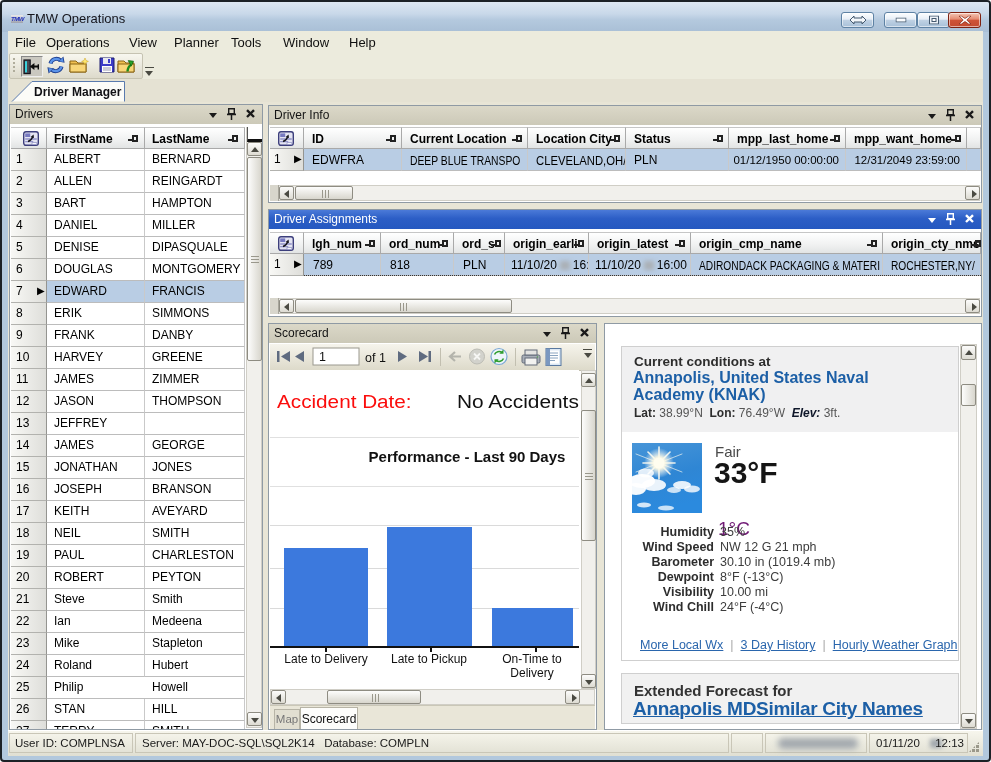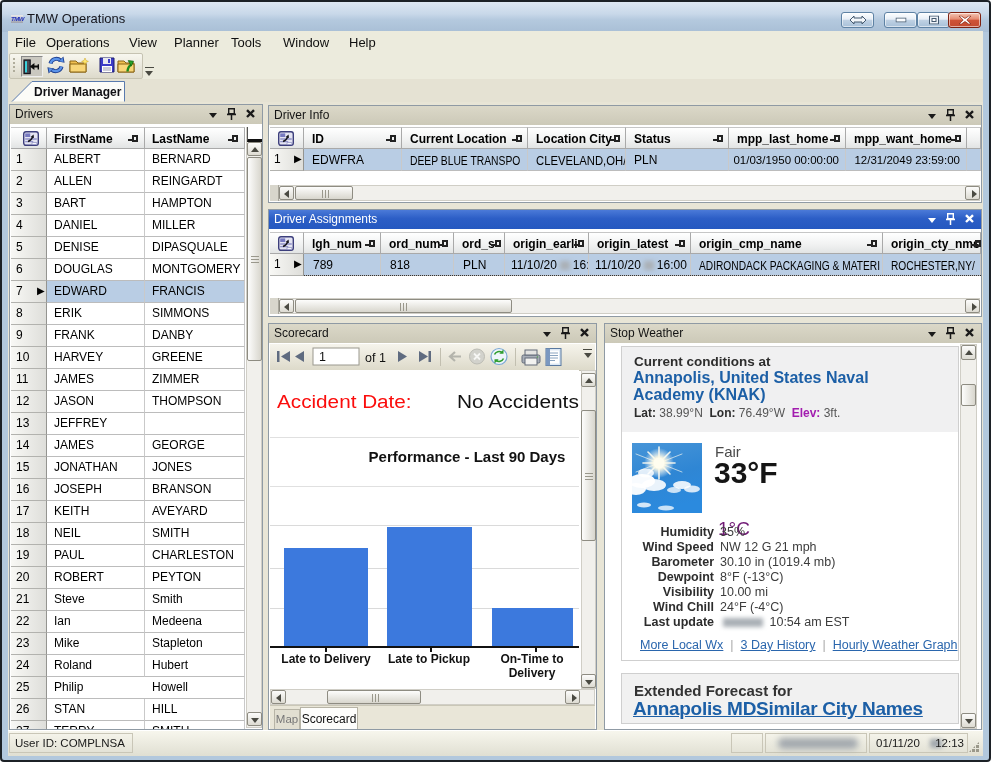--- a/index.html
+++ b/index.html
@@ -53,21 +53,21 @@
   border-radius:2px;box-sizing:border-box;}
 .sbthumb{position:absolute;background:linear-gradient(90deg,#fdfdfc,#d8d6cd);border:1px solid #8e8c82;
   border-radius:2px;box-sizing:border-box;}
 .sbthumb.h{background:linear-gradient(180deg,#fdfdfc,#d8d6cd);}
 .arr{position:absolute;width:0;height:0;}
 .wrow{position:absolute;left:0;width:330px;height:15px;font-size:12.5px;}
 .wl{position:absolute;left:0;width:92px;text-align:right;font-weight:bold;color:#2d2d2d;}
 .wv{position:absolute;left:98px;color:#3c3c3c;white-space:nowrap;}
 .wlink{color:#2a66ad;text-decoration:underline;}
 
-.blbl{position:absolute;width:0;font-size:12px;font-weight:bold;color:#111;white-space:nowrap;text-align:center;}
+.blbl{position:absolute;width:0;font-size:12px;font-weight:normal;color:#111;white-space:nowrap;text-align:center;}
 .blbl{transform:translateX(-50%);width:100px;line-height:14px;}
 
 .blr{display:inline-block;width:10px;height:9px;background:#aab0b6;filter:blur(2px);margin:0 3px;vertical-align:middle;}
 
 .pinspot{position:absolute;width:12px;height:9px;}
 .pinspot::before{content:"";position:absolute;left:0;top:4px;width:4px;height:2px;background:#222;}
 .pinspot::after{content:"";position:absolute;left:4px;top:0px;width:6px;height:7px;border:2px solid #222;background:transparent;box-sizing:border-box;}
 .t-arr{position:absolute;top:8px;width:0;height:0;border-left:4px solid transparent;border-right:4px solid transparent;border-top:5px solid #1a1a1a;}
 .t-pin{position:absolute;top:3px;}
 .t-x{position:absolute;top:4px;}
@@ -221,21 +221,21 @@
     <div class="cell sel" style="left:133px;top:43px;width:126px;height:22px;">
         <span style="position:absolute;left:8px;top:5px;transform:scaleX(0.86);transform-origin:0 0;">DEEP BLUE TRANSPO</span>
       </div>
     <div class="cell sel" style="left:259px;top:43px;width:98px;height:22px;">
         <span style="position:absolute;left:8px;top:5px;transform:scaleX(0.94);transform-origin:0 0;">CLEVELAND,OH/</span>
       </div>
     <div class="cell sel" style="left:357px;top:43px;width:103px;height:22px;">
         <span style="position:absolute;left:8px;top:4px;">PLN</span>
       </div>
     <div class="cell sel" style="left:460px;top:43px;width:117px;height:22px;">
-        <span style="position:absolute;right:6px;top:5px;font-size:11.5px;">01/03/1950 00:00:00</span>
+        <span style="position:absolute;right:6px;top:5px;font-size:11.5px;">01/12/1950 00:00:00</span>
       </div>
     <div class="cell sel" style="left:577px;top:43px;width:121px;height:22px;">
         <span style="position:absolute;right:6px;top:5px;font-size:11.5px;">12/31/2049 23:59:00</span>
       </div>
     <div class="cell sel" style="left:698px;top:43px;width:14px;height:22px;"></div>
     <div class="sbtrack" style="left:1px;top:79px;width:710px;height:16px;"></div>
     <div style="position:absolute;left:1px;top:79px;width:8px;height:16px;background:#d8d6cc;border-right:1px solid #a8a69c;"></div>
     <div class="sbbtn" style="left:10px;top:80px;width:15px;height:14px;">
         <span class="arr" style="left:4px;top:3px;border-top:4px solid transparent;border-bottom:4px solid transparent;border-right:5px solid #4a4a42;"></span>
       </div>
@@ -702,32 +702,25 @@
       </div>
     <div class="sbbtn" style="left:296px;top:366px;width:15px;height:14px;">
         <span class="arr" style="left:6px;top:3px;border-top:4px solid transparent;border-bottom:4px solid transparent;border-left:5px solid #4a4a42;"></span>
       </div>
     <div id="sctabs" style="position:absolute;left:1px;top:381px;width:325px;height:24px;background:#e9e6d8;border-top:1px solid #cac7b7;">
       <div style="position:absolute;left:4px;top:3px;width:26px;height:21px;background:#e2dfd1;border:1px solid #b7b4a6;border-bottom:none;font-size:12px;color:#777;text-align:center;padding-top:3px;box-sizing:border-box;font-size:11.5px;">Map</div>
       <div style="position:absolute;left:30px;top:1px;width:58px;height:23px;background:#fdfdfb;border:1px solid #b7b4a6;border-bottom:none;font-size:12px;color:#111;text-align:center;padding-top:4px;box-sizing:border-box;">Scorecard</div>
     </div>
   </div>
   <div class="panel" id="p-weather" style="left:596px;top:292px;width:376px;height:405px;overflow:hidden;background:#fff;">
-    <div class="ptitle">Stop Weather<span class="t-arr" style="right:45px;"></span><svg class="t-pin" width="9" height="13" viewBox="0 0 9 13" style="right:26px;">
-          <path d="M1.7 0.7h5.6v5h-5.6z" fill="none" stroke-width="1.4"></path>
-          <path d="M0 6.4h9" stroke-width="1.7"></path>
-          <path d="M4.5 7v5" stroke-width="1.5"></path>
-        </svg><svg class="t-x" width="9" height="9" viewBox="0 0 9 9" style="right:7px;">
-          <path d="M1 1.2l7 6.8M8 1.2l-7 6.8" fill="none" stroke-width="2.4"></path>
-        </svg></div>
     <div id="wcard1" style="position:absolute;left:16px;top:22px;width:338px;height:315px;border:1px solid #cfcfcf;background:#fff;box-sizing:border-box;">
       <div style="position:absolute;left:0;top:0;width:100%;height:85px;background:#f0f0f1;box-sizing:border-box;"></div>
       <div style="position:absolute;left:12px;top:7px;font-size:13.5px;font-weight:bold;color:#2d2d2d;">Current conditions at</div>
       <div style="position:absolute;left:11px;top:22px;font-size:16px;font-weight:bold;color:#1c5fa6;line-height:17px;">Annapolis, United States Naval<br>Academy (KNAK)</div>
-      <div style="position:absolute;left:12px;top:59px;font-size:12px;color:#555;"><b style="color:#2d2d2d;">Lat:</b> 38.99°N&nbsp;&nbsp;<b style="color:#2d2d2d;">Lon:</b> 76.49°W&nbsp;&nbsp;<b style="color:#a21caf;">Elev:</b> 3ft.</div>
+      <div style="position:absolute;left:12px;top:59px;font-size:12px;color:#555;"><b style="color:#2d2d2d;">Lat:</b> 38.99°N&nbsp;&nbsp;<b style="color:#2d2d2d;">Lon:</b> 76.49°W&nbsp;&nbsp;<b style="color:#0f172a;font-style:italic;">Elev:</b> 3ft.</div>
       <svg width="70" height="70" viewBox="0 0 70 70" style="position:absolute;left:10px;top:96px;">
         <defs>
           <linearGradient id="sky" x1="0" y1="0" x2="0.25" y2="1">
               <stop offset="0" stop-color="#4795d8"></stop>
               <stop offset="0.55" stop-color="#2f86d4"></stop>
               <stop offset="1" stop-color="#2b8ade"></stop>
             </linearGradient>
           <radialGradient id="sun" cx="0.5" cy="0.5" r="0.5">
               <stop offset="0" stop-color="#fffef2"></stop>
               <stop offset="0.4" stop-color="#fdf9e4" stop-opacity="0.95"></stop>
@@ -781,43 +774,42 @@
           <span class="wv">8°F (-13°C)</span>
         </div>
       <div class="wrow" style="top:238px;">
           <span class="wl">Visibility</span>
           <span class="wv">10.00 mi</span>
         </div>
       <div class="wrow" style="top:253px;">
           <span class="wl">Wind Chill</span>
           <span class="wv">24°F (-4°C)</span>
         </div>
-      <div class="wrow" style="top:268px;">
-          <span class="wl">Last update</span>
-          <span class="wv"><span class="blr" style="width:40px;"></span> 10:54 am EST</span>
-        </div>
       <div style="position:absolute;left:18px;top:291px;font-size:12.5px;white-space:nowrap;"><a class="wlink">More Local Wx</a><span style="color:#aaa;">&nbsp;&nbsp;|&nbsp;&nbsp;</span><a class="wlink">3 Day History</a><span style="color:#aaa;">&nbsp;&nbsp;|&nbsp;&nbsp;</span><a class="wlink">Hourly Weather Graph</a></div>
     </div>
     <div id="wcard2" style="position:absolute;left:16px;top:349px;width:338px;height:51px;border:1px solid #cfcfcf;background:#f1f1f1;box-sizing:border-box;">
       <div style="position:absolute;left:12px;top:8px;font-size:15px;font-weight:bold;color:#333;">Extended Forecast for</div>
       <div style="position:absolute;left:11px;top:24px;font-size:19px;font-weight:bold;color:#1c5fa6;white-space:nowrap;text-decoration:underline;letter-spacing:-0.3px;">Annapolis MD<span>Similar City Names</span></div>
     </div>
     <div class="sbtrack" style="left:355px;top:20px;width:17px;height:385px;"></div>
     <div class="sbbtn" style="left:356px;top:21px;width:15px;height:15px;">
         <span class="arr" style="left:3px;top:4px;border-left:4px solid transparent;border-right:4px solid transparent;border-bottom:5px solid #4a4a42;"></span>
       </div>
     <div class="sbthumb" style="left:356px;top:60px;width:15px;height:22px;"></div>
     <div class="sbbtn" style="left:356px;top:389px;width:15px;height:15px;">
         <span class="arr" style="left:3px;top:5px;border-left:4px solid transparent;border-right:4px solid transparent;border-top:5px solid #4a4a42;"></span>
       </div>
   </div>
   <div id="statusbar">
     <div class="sbsec" style="left:1px;width:124px;">
         <span style="position:absolute;left:5px;top:3px;">User ID: COMPLNSA</span>
       </div>
+    <div class="sbsec" style="left:127px;width:594px;">
+        <span style="position:absolute;left:6px;top:3px;">Server: MAY-DOC-SQL\SQL2K14&nbsp;&nbsp;&nbsp;Database: COMPLN</span>
+      </div>
     <div class="sbsec" style="left:723px;width:32px;"></div>
     <div class="sbsec" style="left:757px;width:102px;">
         <span style="position:absolute;left:12px;top:4px;width:80px;height:11px;background:#a2a8ae;filter:blur(3px);border-radius:5px;"></span>
       </div>
     <div class="sbsec" style="left:861px;width:99px;">
         <span style="position:absolute;left:6px;top:3px;">01/11/20</span>
         <span style="position:absolute;left:60px;top:5px;width:12px;height:9px;background:#a2a8ae;filter:blur(2px);"></span>
         <span style="position:absolute;right:3px;top:3px;">12:13</span>
       </div>
     <span style="position:absolute;right:3px;bottom:3px;width:12px;height:12px;background-image:radial-gradient(circle at 1.5px 1.5px,#9a988a 1.5px,transparent 1.6px);background-size:4px 4px;clip-path:polygon(100% 0,100% 100%,0 100%);"></span>

